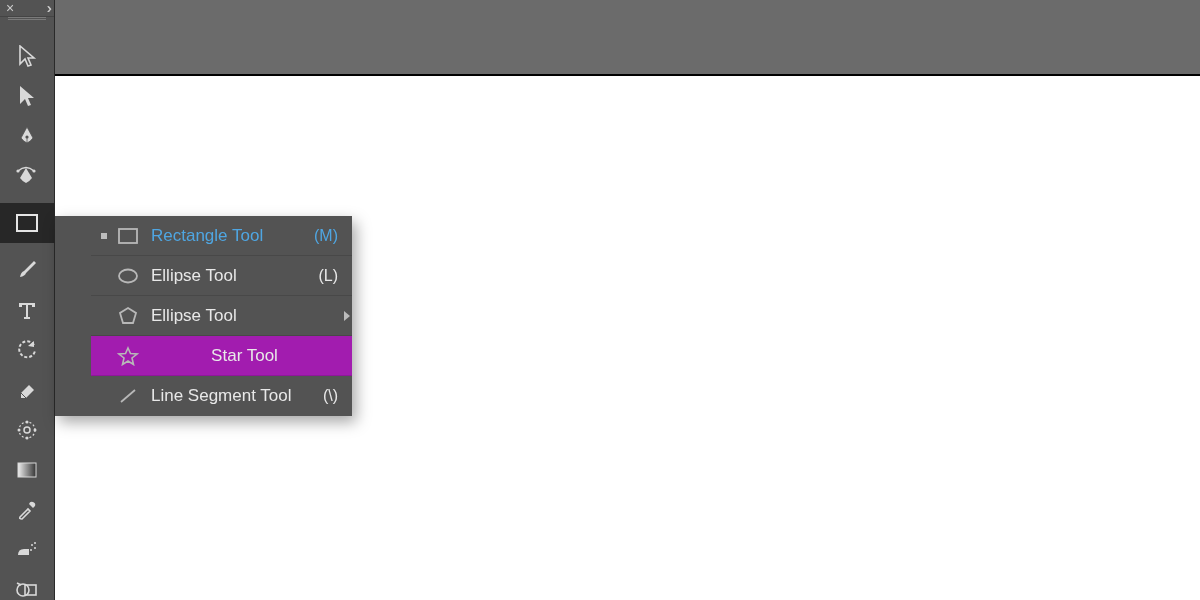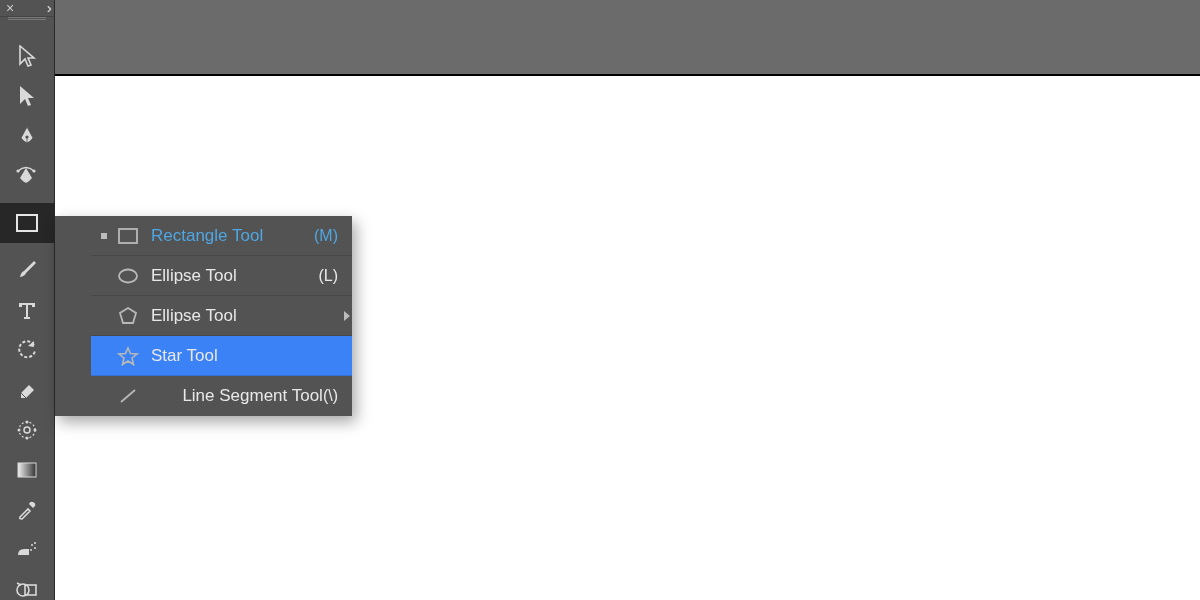--- a/index.html
+++ b/index.html
@@ -105,23 +105,23 @@
     height: 40px;
     display: flex;
     align-items: center;
     padding: 0 14px 0 10px;
     color: #e8e8e8;
     font-size: 17px;
     border-bottom: 1px solid rgba(0,0,0,.12);
     position: relative;
     margin-left: 36px;
   }
-  .fly-item:last-child { border-bottom: none; text-align: right; }
+  .fly-item:last-child { border-bottom: none; }
   .fly-item.active { color: #4fa6e2; }
-  .fly-item.hover { background: #3b82f6; }
+  .fly-item.hover { background: #a21caf; text-align: center; }
   .fly-item .dot {
     width: 6px; height: 6px; background: #bdbdbd;
     margin-right: 8px;
   }
   .fly-item .dot.blank { background: transparent; }
   .fly-item .item-icon {
     width: 26px;
     display: flex;
     justify-content: center;
     color: #b8b8b8;

